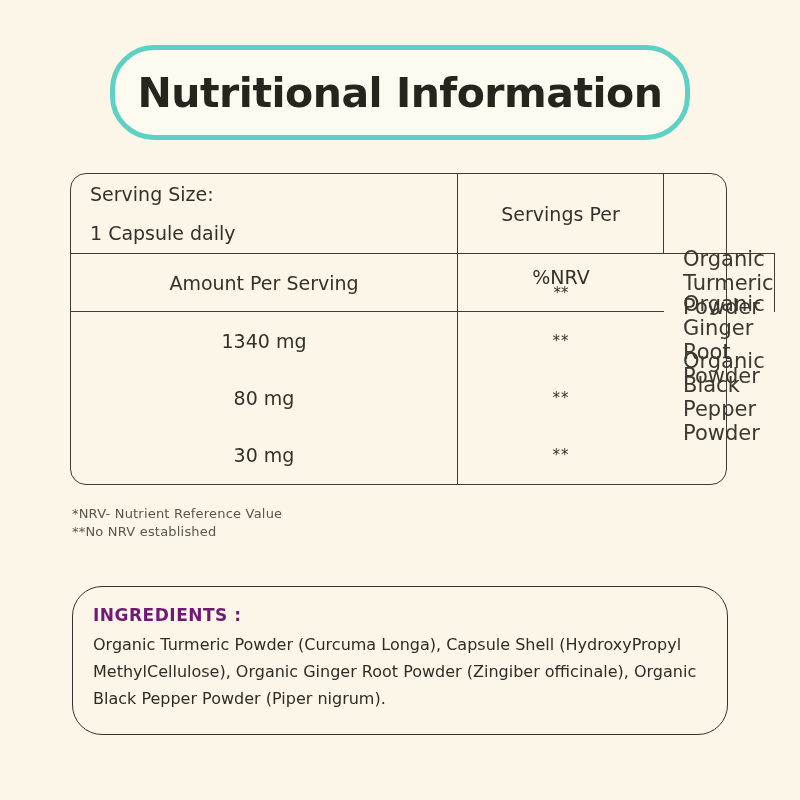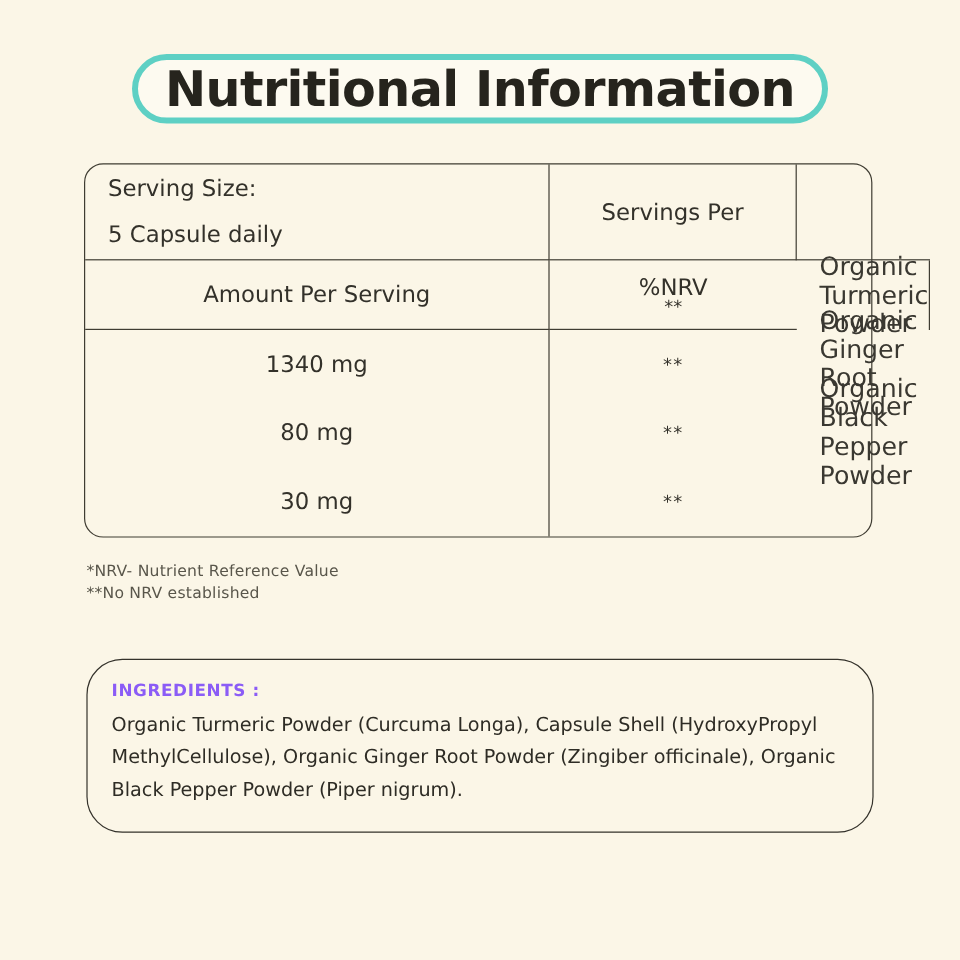--- a/index.html
+++ b/index.html
@@ -14,21 +14,21 @@
     margin: 0; padding: 0;
     width: 800px; height: 800px;
     background: var(--bg);
     font-family: "DejaVu Sans", "Liberation Sans", sans-serif;
     color: var(--ink);
     overflow: hidden;
   }
 
   
   .title-pill {
-    width: 580px; height: 58px;
+    width: 580px; height: 95px;
     margin: 45px auto 0 auto;
     border: 5px solid var(--teal);
     border-radius: 44px;
     background: #fdfaf0;
     display: flex; align-items: center; justify-content: center;
   }
   .title-pill h1 {
     margin: 0;
     font-size: 41px;
     font-weight: 600;
@@ -98,45 +98,45 @@
   
   .ing-box {
     width: 656px;
     margin: 45px 0 0 72px;
     border: 1.6px solid #34322b;
     border-radius: 30px;
     padding: 18px 18px 22px 20px;
   }
   .ing-box h2 {
     margin: 0 0 6px 0;
-    font-size: 14px;
+    font-size: 17px;
     font-weight: bold;
     letter-spacing: 0.5px;
-    color: #8b5cf6;
+    color: #701a75;
   }
   .ing-box p {
     margin: 0;
     font-size: 16px;
     line-height: 27px;
     color: #2e2c25;
     max-width: 622px;
   }
 </style>
 </head>
 <body>
 
 <div class="title-pill">
   <h1>Nutritional Information</h1>
 </div>
 
 <div class="ntable">
 
   <div class="tc cell-serving">
     <span>Serving Size:</span>
-    <span>5 Capsule daily</span>
+    <span>1 Capsule daily</span>
   </div>
   <div class="tc cell-servings-per">
     <span>Servings Per</span>
   </div>
   <div class="tc last-col"></div>
 
   <div class="tc cell-amount-h">
     <span>Amount Per Serving</span>
   </div>
   <div class="tc last-col cell-nrv-h">

